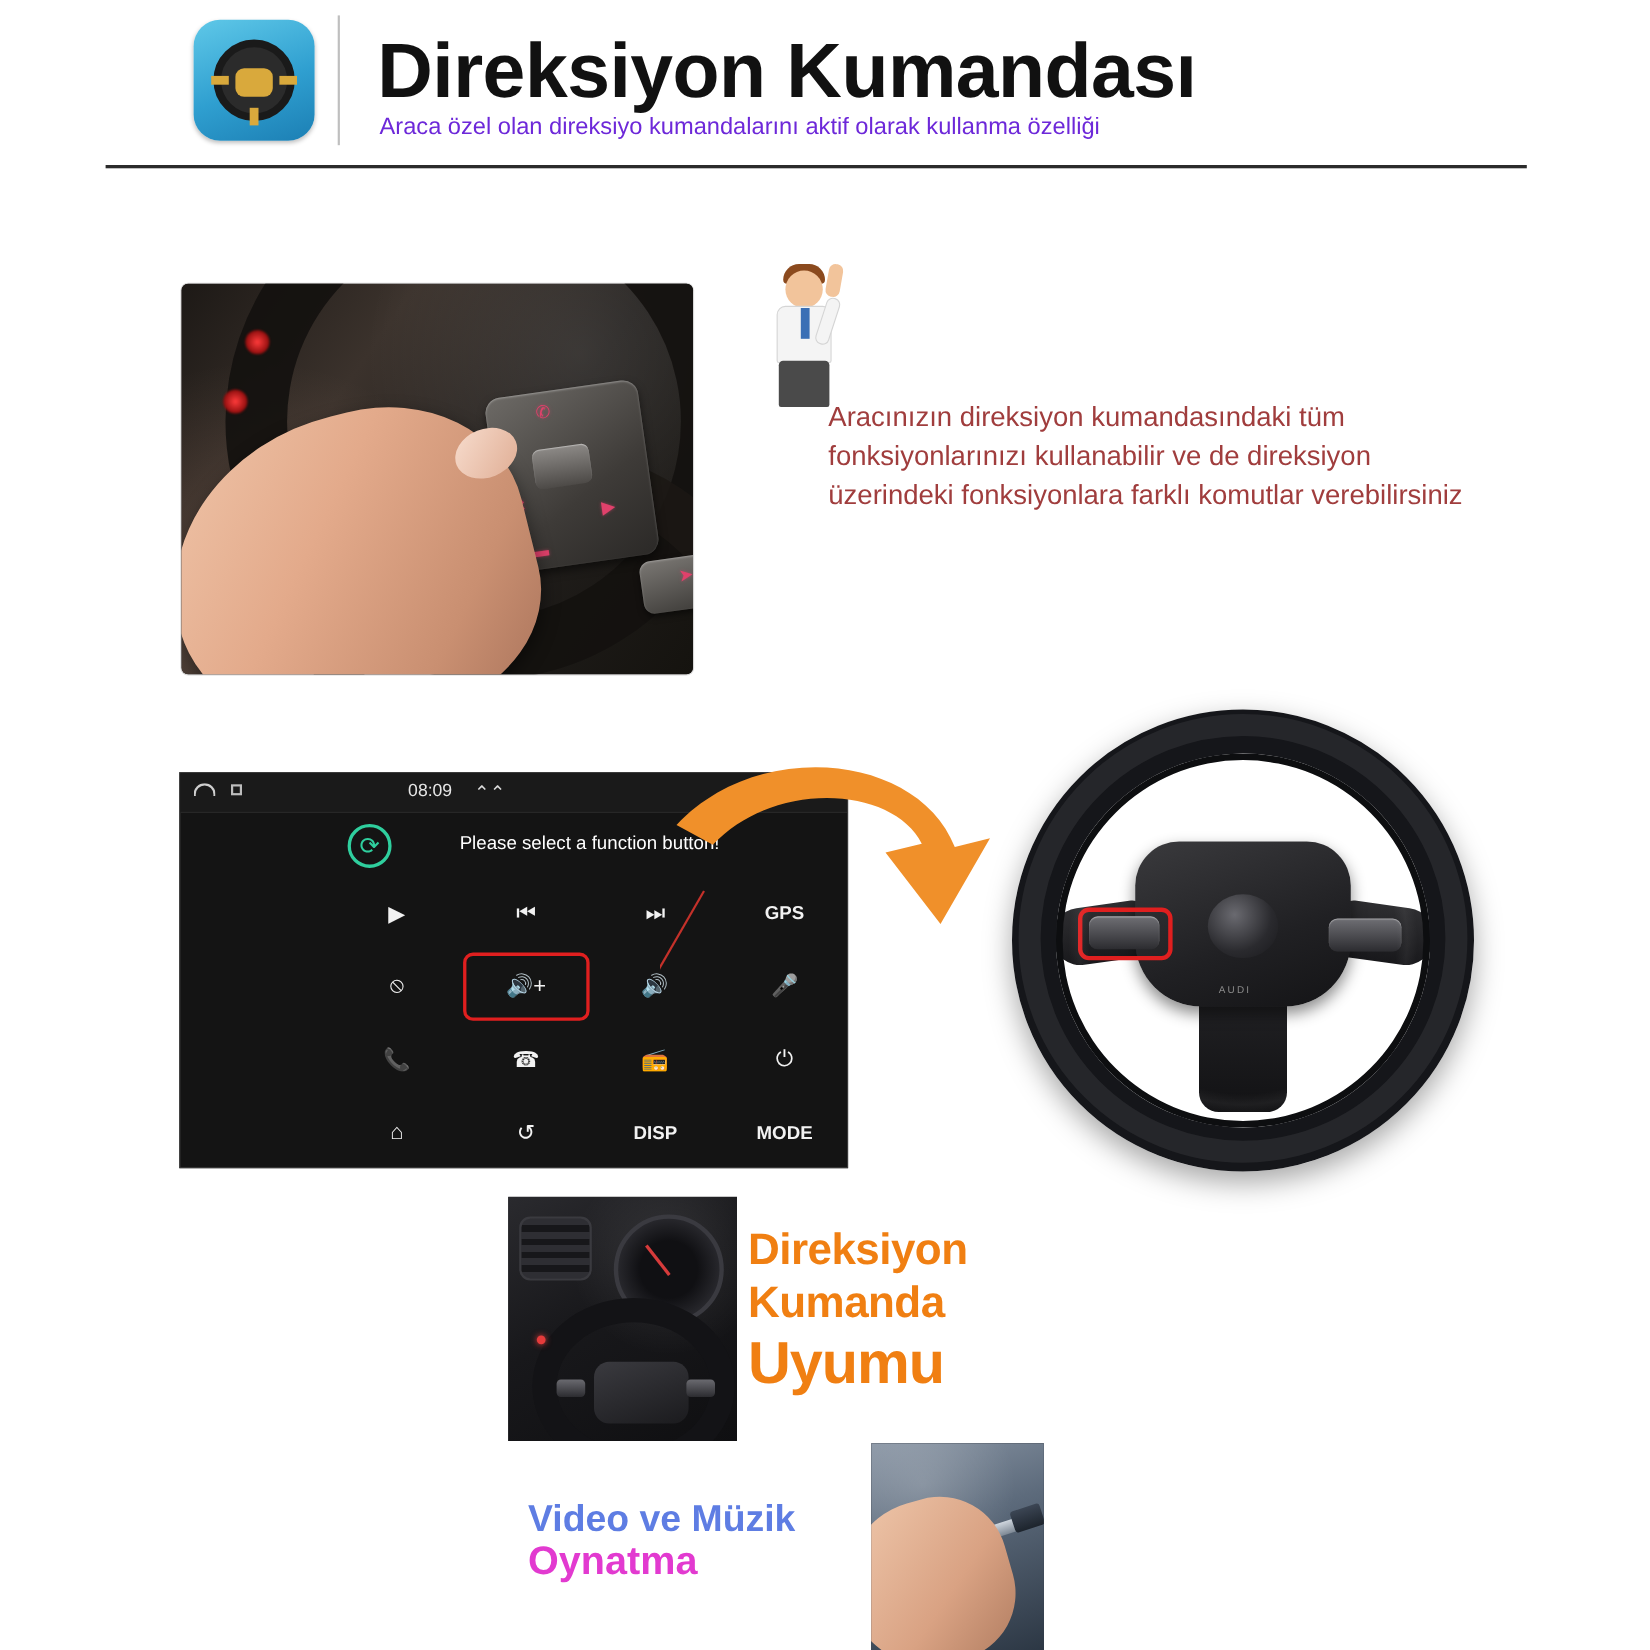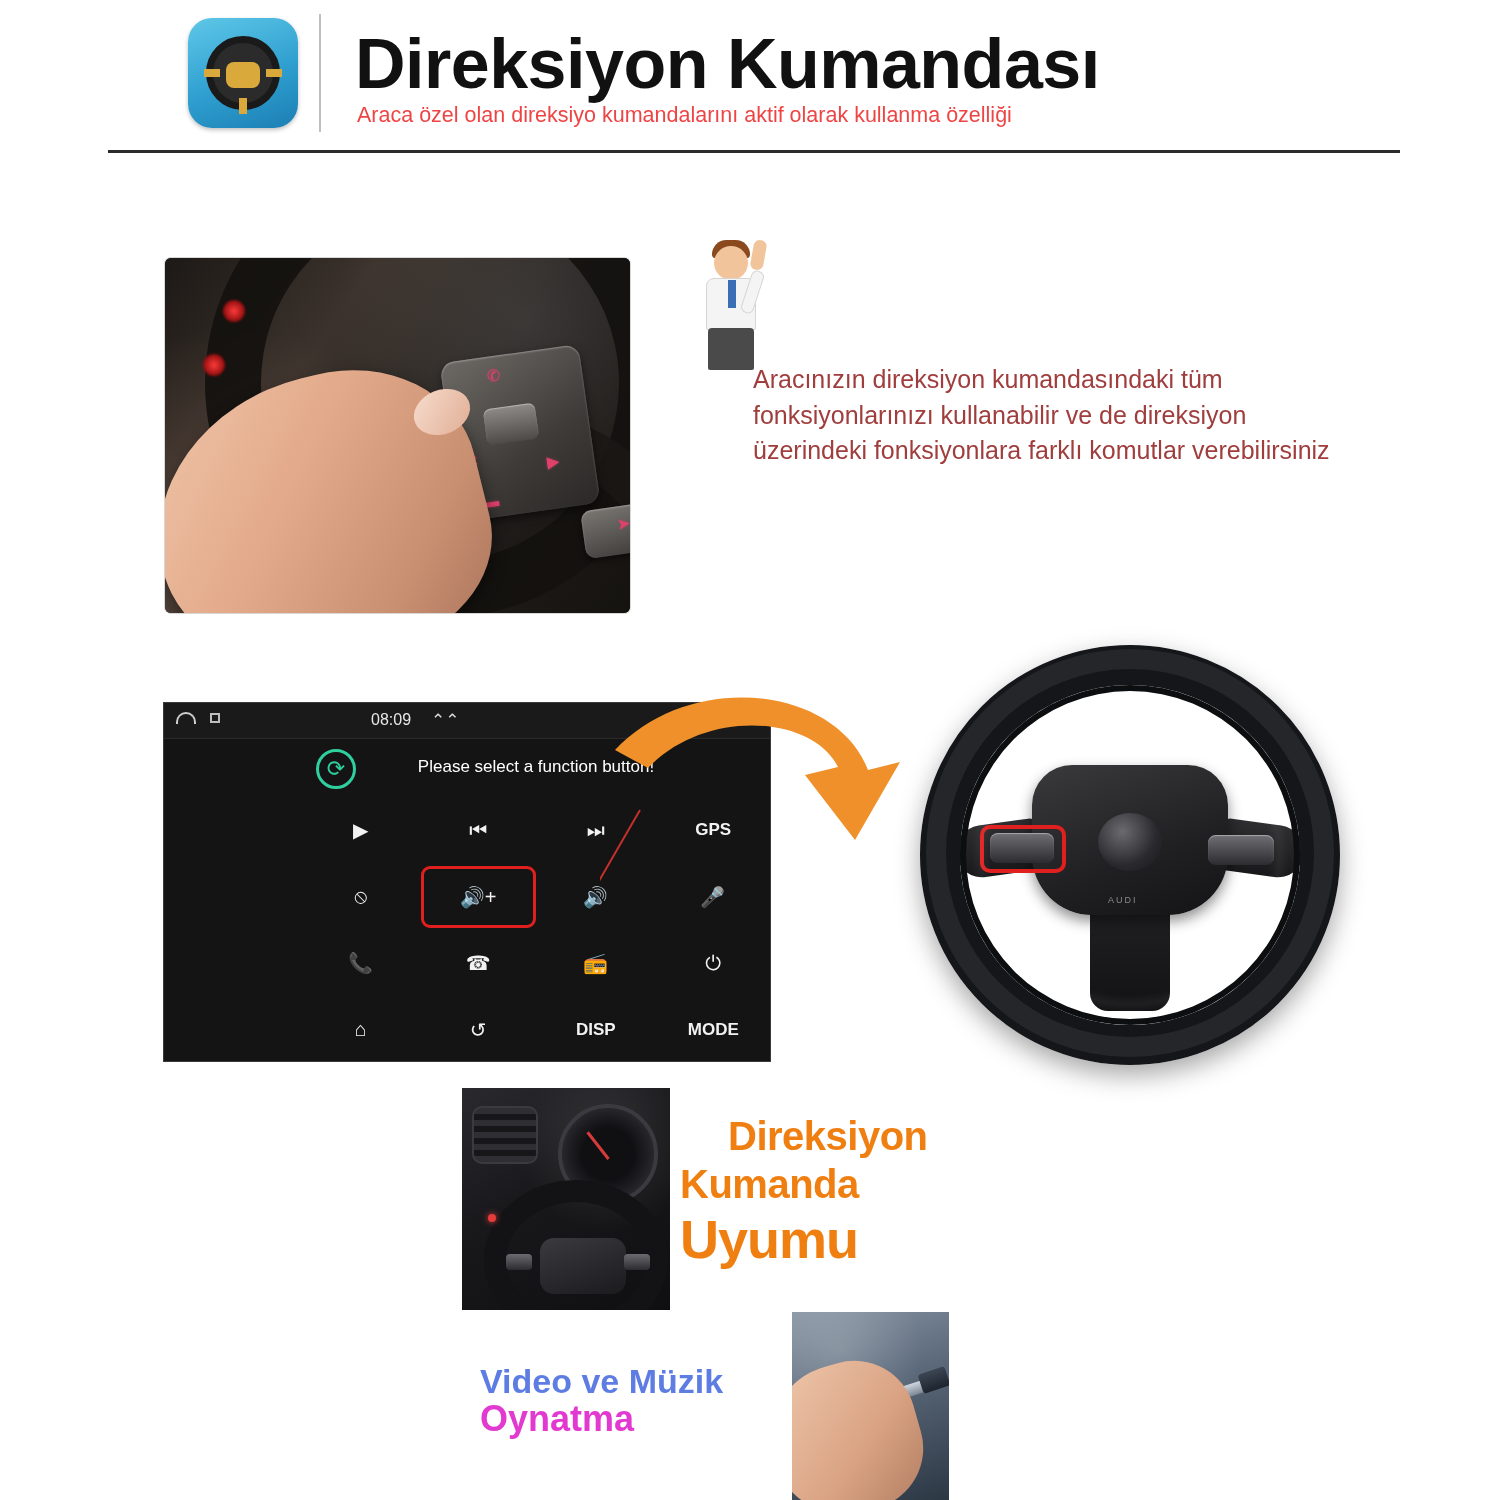--- a/index.html
+++ b/index.html
@@ -11,21 +11,21 @@
     width: 1500px;
     height: 1500px;
     position: relative;
     font-family: "Liberation Sans", sans-serif;
     overflow: hidden;
   }
 
   
   .header {
     position: absolute;
-    left: 12px; top: 0;
+    left: 0; top: 0;
     width: 1440px;
     height: 160px;
   }
   .header-logo {
     position: absolute;
     left: 176px; top: 18px;
     width: 110px; height: 110px;
     border-radius: 24px;
     background: linear-gradient(160deg, #5fc8e8 0%, #2f9fd0 55%, #1c7fb4 100%);
     box-shadow: 0 2px 4px rgba(0,0,0,.25);
@@ -78,21 +78,21 @@
     font-size: 70px;
     font-weight: bold;
     color: #111111;
     letter-spacing: -0.5px;
     white-space: nowrap;
   }
   .header-subtitle {
     position: absolute;
     left: 345px; top: 103px;
     font-size: 21.5px;
-    color: #ef4444;
+    color: #6d28d9;
     white-space: nowrap;
   }
   .header-rule {
     position: absolute;
     left: 96px; top: 150px;
     width: 1292px; height: 3px;
     background: #2b2b2b;
   }
 
   
@@ -562,21 +562,21 @@
 
   .banner-title-1, .banner-title-2 {
     position: absolute;
     left: 218px;
     font-size: 40px;
     font-weight: bold;
     color: #f07f12;
     white-space: nowrap;
     letter-spacing: -0.5px;
   }
-  .banner-title-1 { top: 26px; margin-left: 48px; }
+  .banner-title-1 { top: 26px; }
   .banner-title-2 { top: 74px; }
   .banner-title-3 {
     position: absolute;
     left: 218px; top: 120px;
     font-size: 54px;
     font-weight: bold;
     color: #f07f12;
     white-space: nowrap;
     letter-spacing: -1px;
   }

